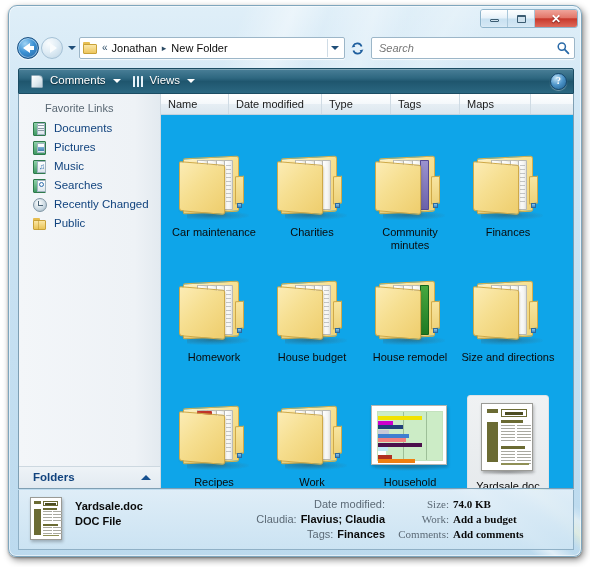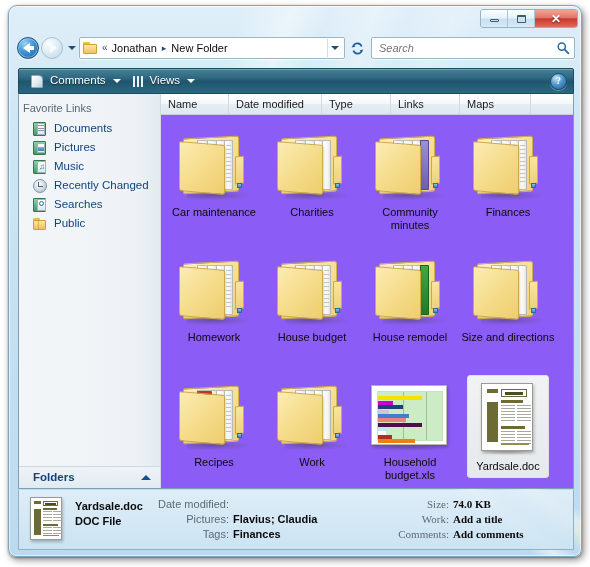--- a/index.html
+++ b/index.html
@@ -288,21 +288,21 @@
   
   #sidebar {
     width: 142px; flex: 0 0 auto;
     background: linear-gradient(to right, #f3f6f9 0%, #eef2f6 82%, #e3eaf0 100%);
     border-right: 1px solid #cfd9e1;
     display: flex; flex-direction: column;
     position: relative;
   }
   #favorite-links-header {
     font-size: 11px; color: #5a6874;
-    padding: 8px 0 5px 4px;
+    padding: 8px 0 5px 26px;
   }
   #sidebar-list { flex: 1 1 auto; }
   .sb-item {
     display: flex; align-items: center; gap: 7px;
     padding: 2px 0 2px 14px; height: 19px;
   }
   .sb-label {
     font-size: 11.5px; color: #11437e; line-height: 1;
     white-space: nowrap;
   }
@@ -362,21 +362,21 @@
   .caret-up-blue {
     width: 0; height: 0;
     border-left: 5px solid transparent;
     border-right: 5px solid transparent;
     border-bottom: 5px solid #16508f;
   }
 
   
   #file-pane {
     flex: 1 1 auto; display: flex; flex-direction: column;
-    background: #8b5cf6; min-width: 0;
+    background: #0ea5e9; min-width: 0;
   }
   #column-header {
     display: flex; height: 21px; flex: 0 0 auto;
     background: linear-gradient(to bottom, #ffffff 0%, #f4f8fb 50%, #e6eef4 51%, #dce7ef 100%);
     border-bottom: 1px solid #c3d2dd;
   }
   .col {
     display: flex; align-items: center;
     padding-left: 7px;
     border-right: 1px solid #cfdbe4;
@@ -387,20 +387,21 @@
   .col:last-child { border-right: none; }
 
   #icon-grid {
     flex: 1 1 auto;
     display: grid;
     grid-template-columns: repeat(4, 1fr);
     grid-auto-rows: 125px;
     padding: 6px 16px 0 4px;
     align-content: start;
     overflow: hidden;
+    margin-top: 20px;
   }
   .grid-item {
     display: flex; flex-direction: column; align-items: center;
     padding-top: 4px;
   }
   .grid-item .thumb-wrap {
     height: 76px; display: flex; align-items: flex-end; justify-content: center;
   }
   .item-label {
     margin-top: 5px;
@@ -555,21 +556,21 @@
   .det-strong {
     font-size: 11px; color: #0a0a0a; font-weight: bold; line-height: 15px;
     white-space: nowrap;
   }
   .det-muted {
     font-size: 11px; color: #5c6a76; line-height: 15px; white-space: nowrap;
   }
   .det-group { display: flex; flex-direction: column; }
   .det-row { display: flex; align-items: baseline; gap: 4px; line-height: 15px; }
   #details-mid-col { width: 230px; flex: 0 0 auto; }
-  #details-mid-col .det-row { justify-content: flex-start; }
+  #details-mid-col .det-row { justify-content: flex-end; }
   #details-mid-col .det-row .det-muted { min-width: 74px; text-align: right; }
   #details-right-col { flex: 1 1 auto; font-family: Liberation Serif, serif; }
   #details-right-col .det-row .det-muted { min-width: 64px; text-align: right; }
 </style>
 </head>
 <body>
 
 <div id="window-frame">
   <div id="glass-streaks"></div>
   <div id="glass-streaks-bottom"></div>
@@ -680,35 +681,35 @@
         <div class="sb-item">
           <span class="sb-icon sbi-music">
             <i class="back"></i>
               <i class="front"></i>
               <i class="note">♫</i>
           </span>
           <span class="sb-label">Music</span>
         </div>
 
         <div class="sb-item">
+          <span class="sb-icon sbi-search">
+            <i class="back"></i>
+              <i class="front"></i>
+              <i class="mag"></i>
+          </span>
+          <span class="sb-label">Searches</span>
+        </div>
+
+        <div class="sb-item">
           <span class="sb-icon sbi-recent">
             <i class="disc"></i>
               <i class="clock"></i>
               <i class="clock2"></i>
           </span>
           <span class="sb-label">Recently Changed</span>
-        </div>
-
-        <div class="sb-item">
-          <span class="sb-icon sbi-search">
-            <i class="back"></i>
-              <i class="front"></i>
-              <i class="mag"></i>
-          </span>
-          <span class="sb-label">Searches</span>
         </div>
 
         <div class="sb-item">
           <span class="sb-icon sbi-public">
             <i class="tab"></i>
               <i class="body"></i>
               <i class="fold"></i>
           </span>
           <span class="sb-label">Public</span>
         </div>
@@ -720,21 +721,21 @@
         <span class="caret-up-blue"></span>
       </div>
     </div>
 
     <div id="file-pane">
 
       <div id="column-header">
         <div class="col" style="width:68px">Name</div>
         <div class="col" style="width:93px">Date modified</div>
         <div class="col" style="width:69px">Type</div>
-        <div class="col" style="width:69px">Links</div>
+        <div class="col" style="width:69px">Tags</div>
         <div class="col" style="width:71px">Maps</div>
         <div class="col" style="flex:1 1 auto"></div>
       </div>
 
       <div id="icon-grid">
 
         <div class="grid-item">
           <div class="thumb-wrap">
             <div class="folder-icon">
               <div class="shadow"></div>
@@ -1072,37 +1073,37 @@
       <div id="details-name-col" class="det-group">
         <div class="det-strong">Yardsale.doc</div>
         <div class="det-strong">DOC File</div>
       </div>
 
       <div id="details-mid-col" class="det-group">
         <div class="det-row">
           <span class="det-muted">Date modified:</span>
         </div>
         <div class="det-row">
-          <span class="det-muted">Pictures:</span>
+          <span class="det-muted">Claudia:</span>
           <span class="det-strong">Flavius; Claudia</span>
         </div>
         <div class="det-row">
           <span class="det-muted">Tags:</span>
           <span class="det-strong">Finances</span>
         </div>
       </div>
 
       <div id="details-right-col" class="det-group">
         <div class="det-row">
           <span class="det-muted">Size:</span>
           <span class="det-strong">74.0 KB</span>
         </div>
         <div class="det-row">
           <span class="det-muted">Work:</span>
-          <span class="det-strong">Add a title</span>
+          <span class="det-strong">Add a budget</span>
         </div>
         <div class="det-row">
           <span class="det-muted">Comments:</span>
           <span class="det-strong">Add comments</span>
         </div>
       </div>
     </div>
   </div>
 </div>
 

